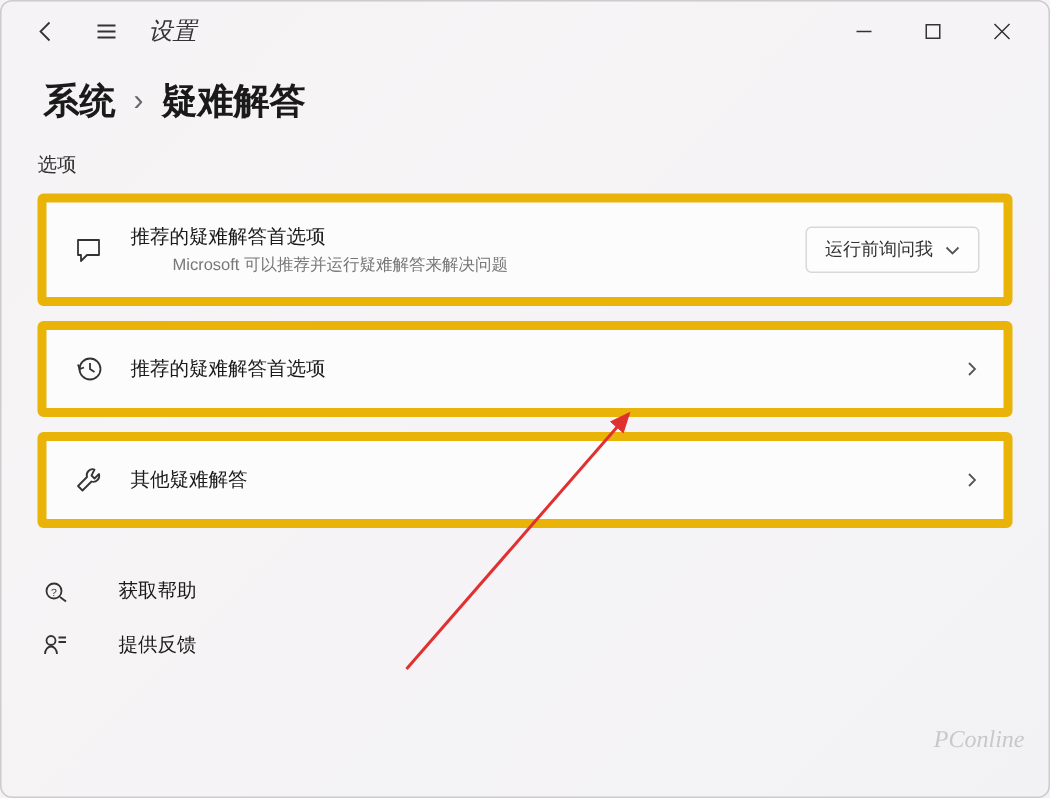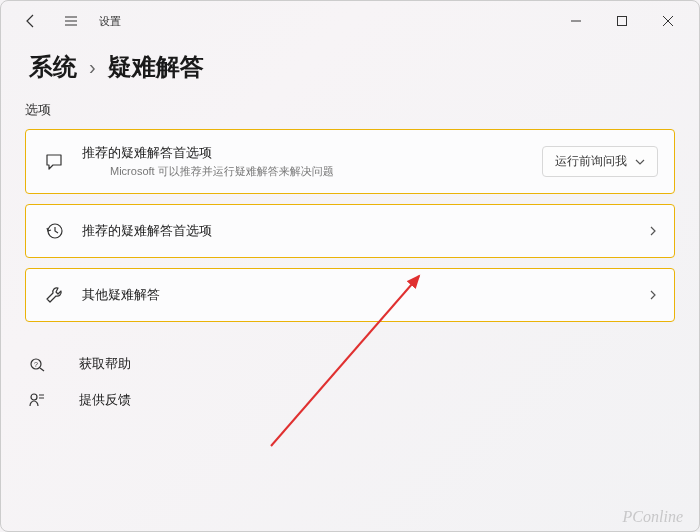--- a/index.html
+++ b/index.html
@@ -31,23 +31,24 @@
     }
     .icon-btn {
       width: 32px;
       height: 32px;
       display: flex;
       align-items: center;
       justify-content: center;
       cursor: pointer;
     }
     .app-title {
-      font-size: 11px;
+      font-size: 16px;
       color: #333;
       margin-left: 4px;
+      font-style: italic;
     }
     .titlebar-right {
       margin-left: auto;
       display: flex;
     }
     .win-control {
       width: 46px;
       height: 32px;
       display: flex;
       align-items: center;
@@ -72,21 +73,21 @@
     .content {
       padding: 0 24px;
     }
     .section-label {
       font-size: 13px;
       color: #333;
       margin-bottom: 10px;
     }
     .card {
       background: #fcfcfd;
-      border: 1px solid #eab308;
+      border: 6px solid #eab308;
       border-radius: 4px;
       padding: 14px 16px;
       margin-bottom: 10px;
       display: flex;
       align-items: center;
       gap: 16px;
     }
     .card-icon {
       width: 24px;
       height: 24px;
@@ -144,21 +145,21 @@
       display: flex;
       align-items: center;
       justify-content: center;
     }
     .link-text {
       font-size: 13px;
       color: #1a1a1a;
     }
     .watermark {
       position: absolute;
-      bottom: 5px;
+      bottom: 28px;
       right: 16px;
       font-size: 16px;
       font-style: italic;
       color: rgba(120,120,120,0.35);
       font-family: Georgia, serif;
     }
     .arrow-overlay {
       position: absolute;
       pointer-events: none;
       left: 0;

